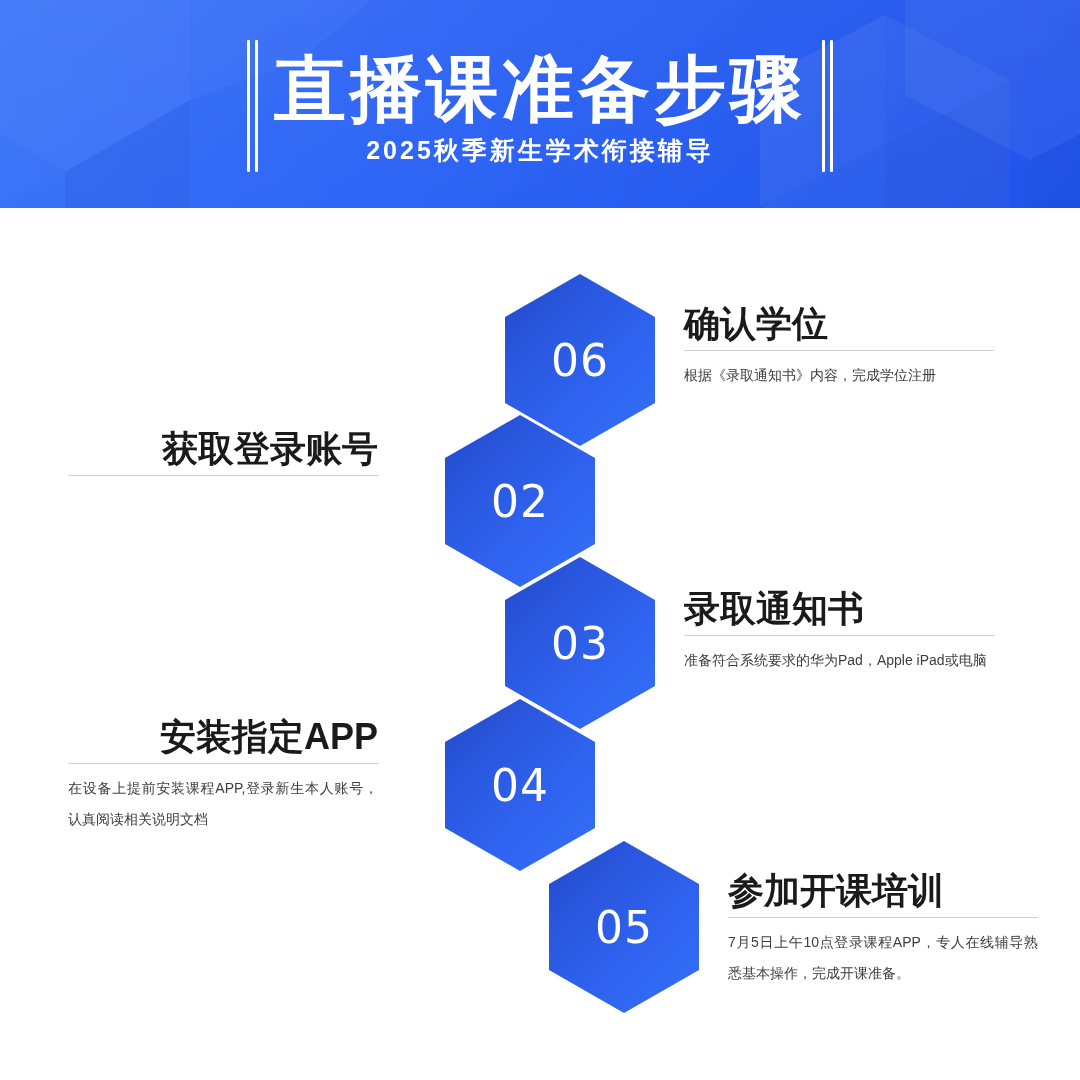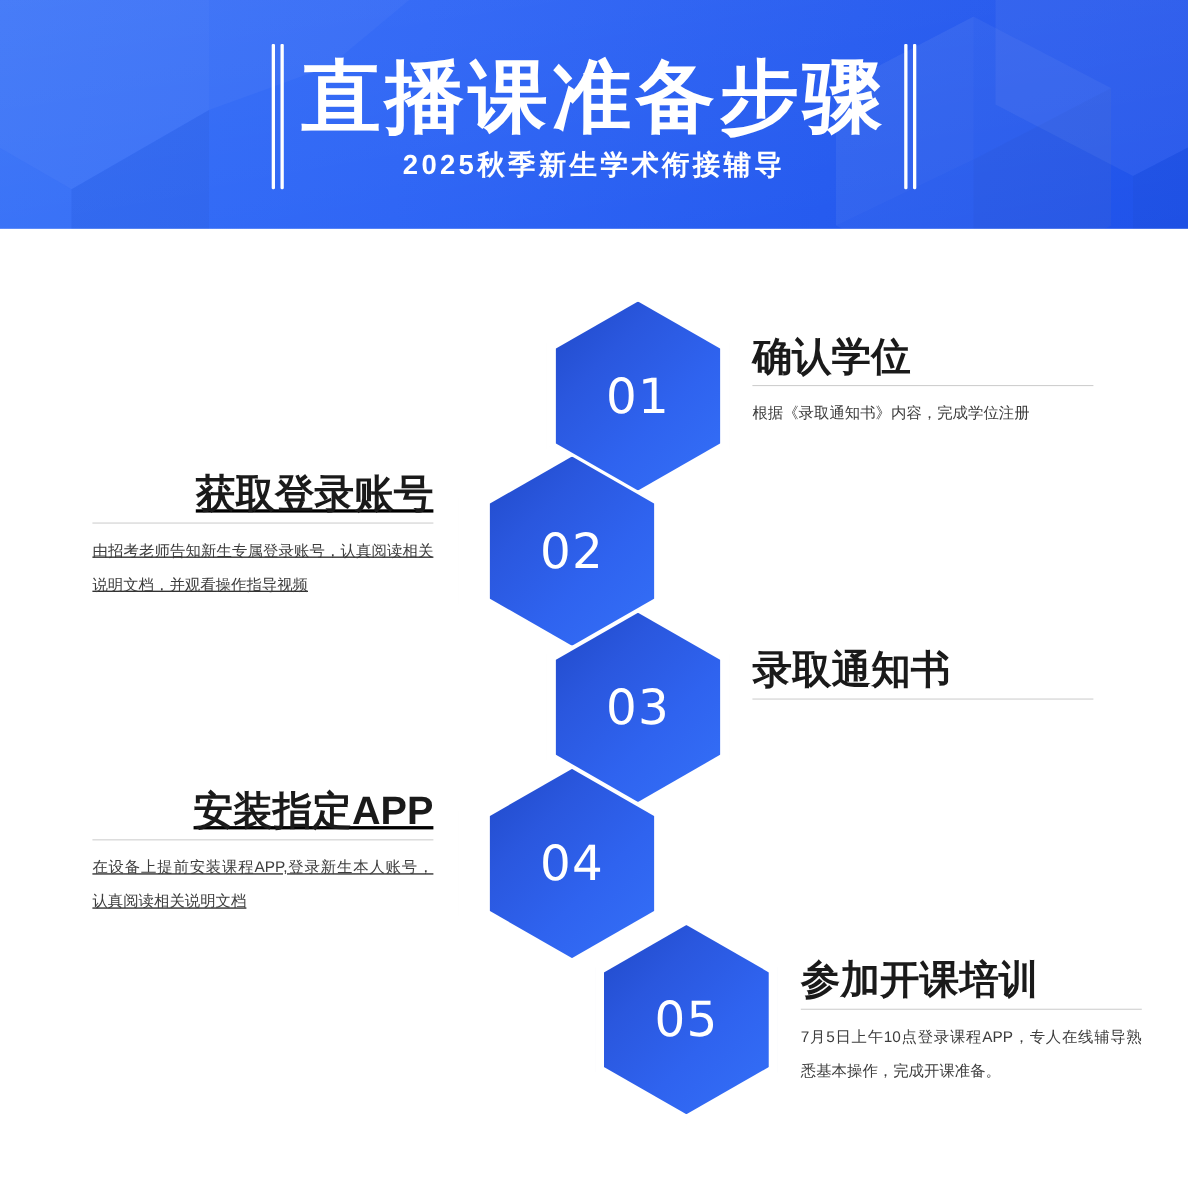--- a/index.html
+++ b/index.html
@@ -145,21 +145,21 @@
     letter-spacing: 1px;
     font-family: "DejaVu Sans", "Liberation Sans", sans-serif;
   }
 
   
   .txt {
     position: absolute;
     width: 310px;
   }
   .txt.right { left: 684px; }
-  .txt.left  { left: 84px; text-align: right; text-decoration: underline; }
+  .txt.left  { left: 68px; text-align: right; }
 
   .txt-title {
     font-size: 36px;
     line-height: 34px;
     font-weight: bold;
     color: #1a1a1a;
     white-space: nowrap;
     letter-spacing: 0px;
   }
   .txt-rule {
@@ -225,49 +225,49 @@
       </div>
     </div>
   </div>
 </div>
 
 <div class="steps">
 
   <div class="step step-1">
     <div class="hex-shell hex-rights"></div>
     <div class="hex hex-right">
-      <span class="hex-num">01</span>
+      <span class="hex-num">06</span>
     </div>
     <div class="txt right t1">
       <div class="txt-title">确认学位</div>
       <div class="txt-rule"></div>
       <div class="txt-desc">根据《录取通知书》内容，完成学位注册</div>
     </div>
   </div>
 
   <div class="step step-2">
     <div class="hex-shell hex-lefts"></div>
     <div class="hex hex-left">
       <span class="hex-num">02</span>
     </div>
     <div class="txt left t2">
       <div class="txt-title">获取登录账号</div>
       <div class="txt-rule"></div>
-      <div class="txt-desc">由招考老师告知新生专属登录账号，认真阅读相关说明文档，并观看操作指导视频</div>
     </div>
   </div>
 
   <div class="step step-3">
     <div class="hex-shell hex-rights"></div>
     <div class="hex hex-right">
       <span class="hex-num">03</span>
     </div>
     <div class="txt right t3">
       <div class="txt-title">录取通知书</div>
       <div class="txt-rule"></div>
+      <div class="txt-desc">准备符合系统要求的华为Pad，Apple iPad或电脑</div>
     </div>
   </div>
 
   <div class="step step-4">
     <div class="hex-shell hex-lefts"></div>
     <div class="hex hex-left">
       <span class="hex-num">04</span>
     </div>
     <div class="txt left t4">
       <div class="txt-title">安装指定APP</div>

